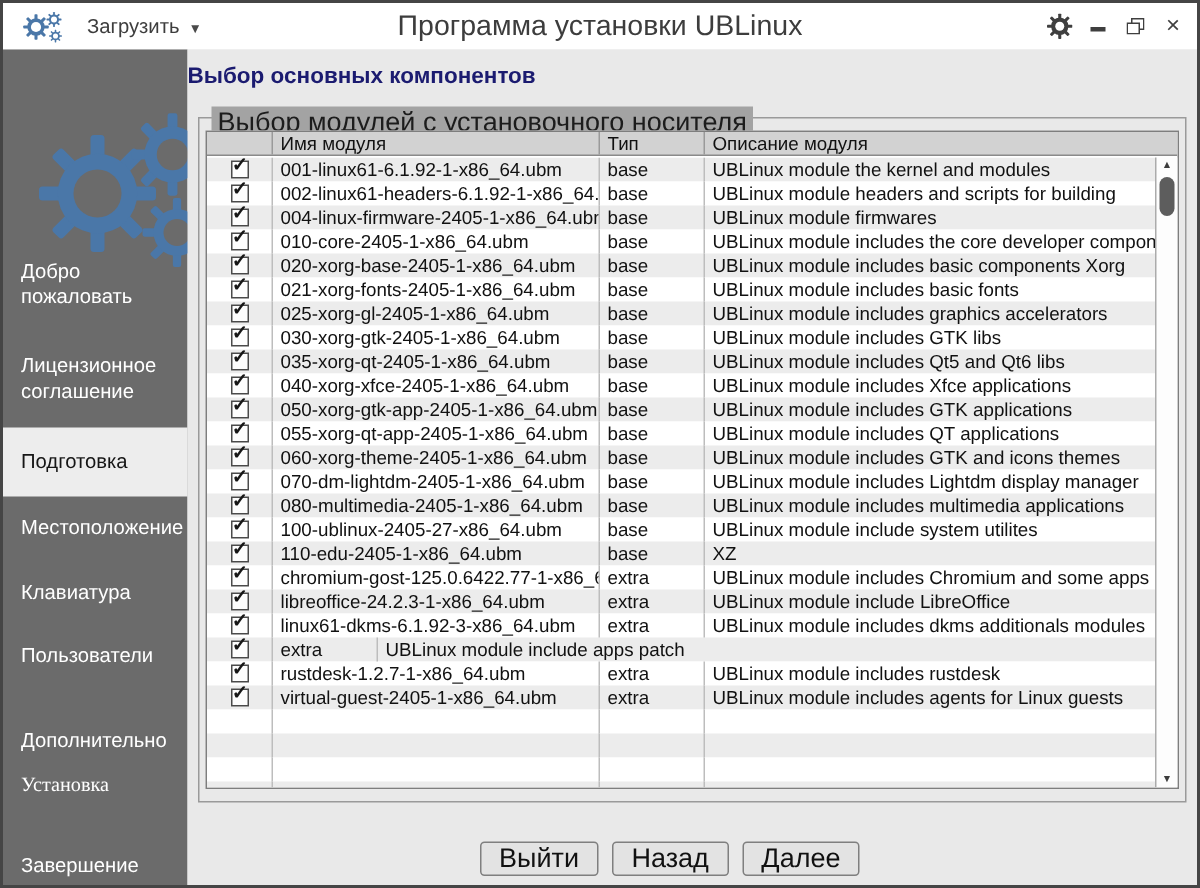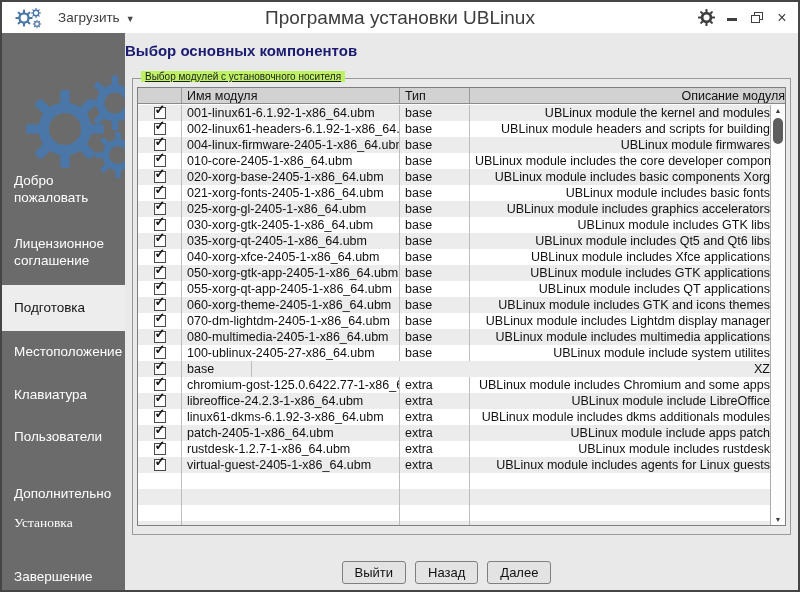--- a/index.html
+++ b/index.html
@@ -32,54 +32,54 @@
   .item-0 { top:140px; } .item-1 { top:203px; } .item-2 { top:252px; }
   .item-3 { top:311px; } .item-4 { top:354px; } .item-5 { top:396px; }
   .item-6 { top:453px; } .item-7 { top:482px;font-family:Liberation Serif, serif; } .item-8 { top:536px; }
 
   
   .main { position:relative; flex:1; background:#e9e9e9; }
   .page-title { margin-top:9px; font-size:15px; font-weight:bold; color:#1b1b70; }
 
   .groupbox { position:absolute; left:7px; right:7px; top:45px; height:457px;
               border:1px solid #9a9a9a; }
-  .legend { position:absolute; top:-8px; left:8px; background:#bef264; padding:0 4px;
-            font-size:10px; color:#1c1c1c;text-decoration:underline; }
+  .legend { position:absolute; top:-8px; left:8px; background:#a3a3a3; padding:0 4px;
+            font-size:18px; color:#1c1c1c; }
 
   .table { position:absolute; left:4px; right:4px; top:8px; bottom:8px;
            border:1px solid #7e7e7e; background:#ffffff; overflow:hidden; }
   .thead { position:absolute; top:0; left:0; right:0; height:16px; display:flex;
            background:#d2d2d2; border-bottom:1px solid #8a8a8a; }
   .th { font-size:12.5px; color:#111; line-height:16px; padding-left:5px;
         border-right:1px solid #9a9a9a; overflow:hidden; white-space:nowrap; }
   .tbody { position:absolute; top:17px; left:0; right:15px; bottom:0; overflow:hidden; }
   .tr { display:flex; height:16px; }
   .tr:nth-child(odd) { background:#ececec; }
   .tr:nth-child(even) { background:#ffffff; }
   .td { font-size:12.5px; color:#111; line-height:16px; padding-left:5px;
         border-right:1px solid #bdbdbd; overflow:hidden; white-space:nowrap; }
   .c-check { width:44px; flex:none; padding-left:0; display:flex; align-items:center; justify-content:center; }
   .c-name  { width:218px; flex:none; }
   .c-type  { width:70px; flex:none; }
-  .c-desc  { flex:1; border-right:none;text-align:right; }
+  .c-desc  { flex:1; border-right:none; }
 
   .cb { position:relative; width:12px; height:12px; border:1px solid #4a4a4a; background:#fdfdfd; }
   .cb .tick { position:absolute; left:0px; top:-6px; font-size:13px; color:#161616; font-weight:bold; }
 
   .vscroll { position:absolute; top:17px; right:0; bottom:0; width:15px;
              background:#fdfdfd; border-left:1px solid #ababab; }
   .sb-arrow { position:absolute; left:0; width:14px; text-align:center; font-size:7px; color:#3c3c3c; }
   .sb-up { top:2px; } .sb-down { bottom:2px; }
   .sb-thumb { position:absolute; left:2px; top:13px; width:10px; height:26px; background:#5d5d5d; border-radius:5px; }
 
   
   .footer { position:absolute; left:0; right:30px; bottom:5px; height:24px;
             display:flex; justify-content:center; gap:9px; }
   .btn { min-width:57px; height:23px; padding:0 12px; font-family:"Liberation Sans",sans-serif;
-         font-size:13px; color:#111; background:#e3e3e3; border:1px solid #7f7f7f; border-radius:3px; }
+         font-size:18px; color:#111; background:#e3e3e3; border:1px solid #7f7f7f; border-radius:3px; }
 
   .gearfill { fill:#4a77a8; }
   .geardark { fill:#3f3f3f; }
 </style>
 </head>
 <body>
 
 <svg width="0" height="0" style="position:absolute">
   <defs>
     <g id="gear8">
@@ -340,20 +340,21 @@
                 <div class="td c-name">100-ublinux-2405-27-x86_64.ubm</div>
                 <div class="td c-type">base</div>
                 <div class="td c-desc">UBLinux module include system utilites</div>
               </div>
               <div class="tr">
                 <div class="td c-check">
                   <span class="cb">
                     <span class="tick">✓</span>
                   </span>
                 </div>
+                <div class="td c-name">110-edu-2405-1-x86_64.ubm</div>
                 <div class="td c-type">base</div>
                 <div class="td c-desc">XZ</div>
               </div>
               <div class="tr">
                 <div class="td c-check">
                   <span class="cb">
                     <span class="tick">✓</span>
                   </span>
                 </div>
                 <div class="td c-name">chromium-gost-125.0.6422.77-1-x86_64.ubm</div>
@@ -379,21 +380,20 @@
                 <div class="td c-name">linux61-dkms-6.1.92-3-x86_64.ubm</div>
                 <div class="td c-type">extra</div>
                 <div class="td c-desc">UBLinux module includes dkms additionals modules</div>
               </div>
               <div class="tr">
                 <div class="td c-check">
                   <span class="cb">
                     <span class="tick">✓</span>
                   </span>
                 </div>
-                <div class="td c-name">patch-2405-1-x86_64.ubm</div>
                 <div class="td c-type">extra</div>
                 <div class="td c-desc">UBLinux module include apps patch</div>
               </div>
               <div class="tr">
                 <div class="td c-check">
                   <span class="cb">
                     <span class="tick">✓</span>
                   </span>
                 </div>
                 <div class="td c-name">rustdesk-1.2.7-1-x86_64.ubm</div>

